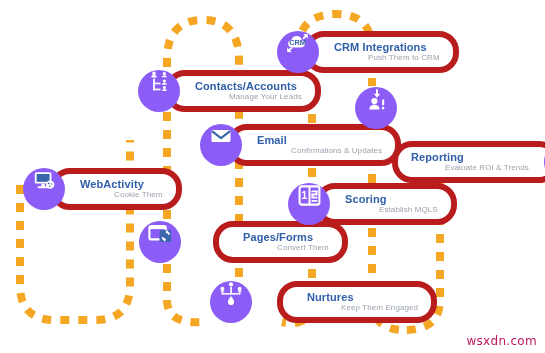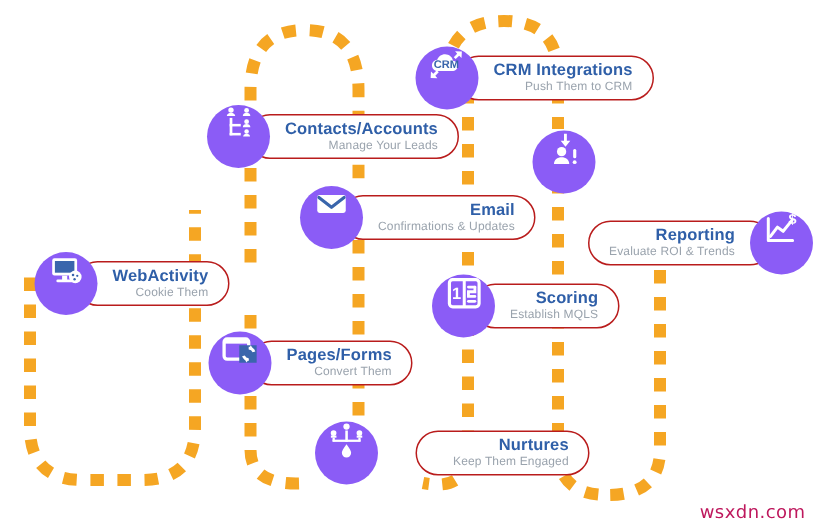--- a/index.html
+++ b/index.html
@@ -20,39 +20,39 @@
     background:#8b5cf6;
     display:flex;align-items:flex-start;justify-content:center;
     flex:0 0 auto;
     position:relative;z-index:3;
     box-shadow:0 0 0 0 rgba(0,0,0,0);
   }
   .disc svg{display:block;}
 
   .pill{
     background:#ffffff;
-    border:1px solid #b91c1c;
+    border:6px solid #b91c1c;
     border-radius:20px;
-    height:30px;
+    height:42px;
     display:flex;flex-direction:column;
-    align-items:flex-end;justify-content:center;
+    align-items:flex-start;justify-content:center;
     padding:0 13px;
     position:relative;z-index:2;
     box-sizing:border-box;
   }
   .node:not(.rev) .pill{margin-left:-15px;padding-left:24px;}
   .node.rev .pill{margin-right:-15px;padding-right:24px;}
 
   .t1{
     font-size:11px;font-weight:bold;color:#2f5fa8;
     line-height:11px;white-space:nowrap;letter-spacing:.1px;
   }
   .t2{
     font-size:8px;color:#9aa3ad;line-height:10px;
-    white-space:nowrap;letter-spacing:.1px;
+    white-space:nowrap;letter-spacing:.1px;margin-left:34px;
   }
 
   #watermark{
     position:absolute;right:8px;bottom:5px;
     font-size:12px;color:#be185d;
     font-family:"DejaVu Sans", sans-serif;
     letter-spacing:.3px;
   }
 </style>
 </head>
@@ -194,21 +194,21 @@
           <path d="M15.3 17.9 h4.3"></path>
         </g>
       </svg>
     </div>
     <div class="pill">
       <span class="t1">Scoring</span>
       <span class="t2">Establish MQLS</span>
     </div>
   </div>
 
-  <div class="node" style="left:139px;top:221px;">
+  <div class="node" style="left:139px;top:221px;gap:47px;">
     <div class="disc">
       <svg width="26" height="24" viewBox="0 0 26 24">
         <rect x="2.4" y="5" width="16.4" height="13.4" rx="2" fill="none" stroke="#ffffff" stroke-width="2.2"></rect>
         <rect x="2.4" y="5" width="16.4" height="3.1" fill="#ffffff"></rect>
         <g fill="#3a66ac">
           <path d="M12.5 9.2 h11.6 v11.6 h-11.6z"></path>
         </g>
         <g fill="#ffffff">
           <path d="M18.8 10.2a4.7 4.7 0 0 1 4.4 3.1l-1.8.5a2.9 2.9 0 0 0-2.6-1.8z"></path>
           <path d="M20.2 9.1 l1.4 2.4 -2.8 0z"></path>

